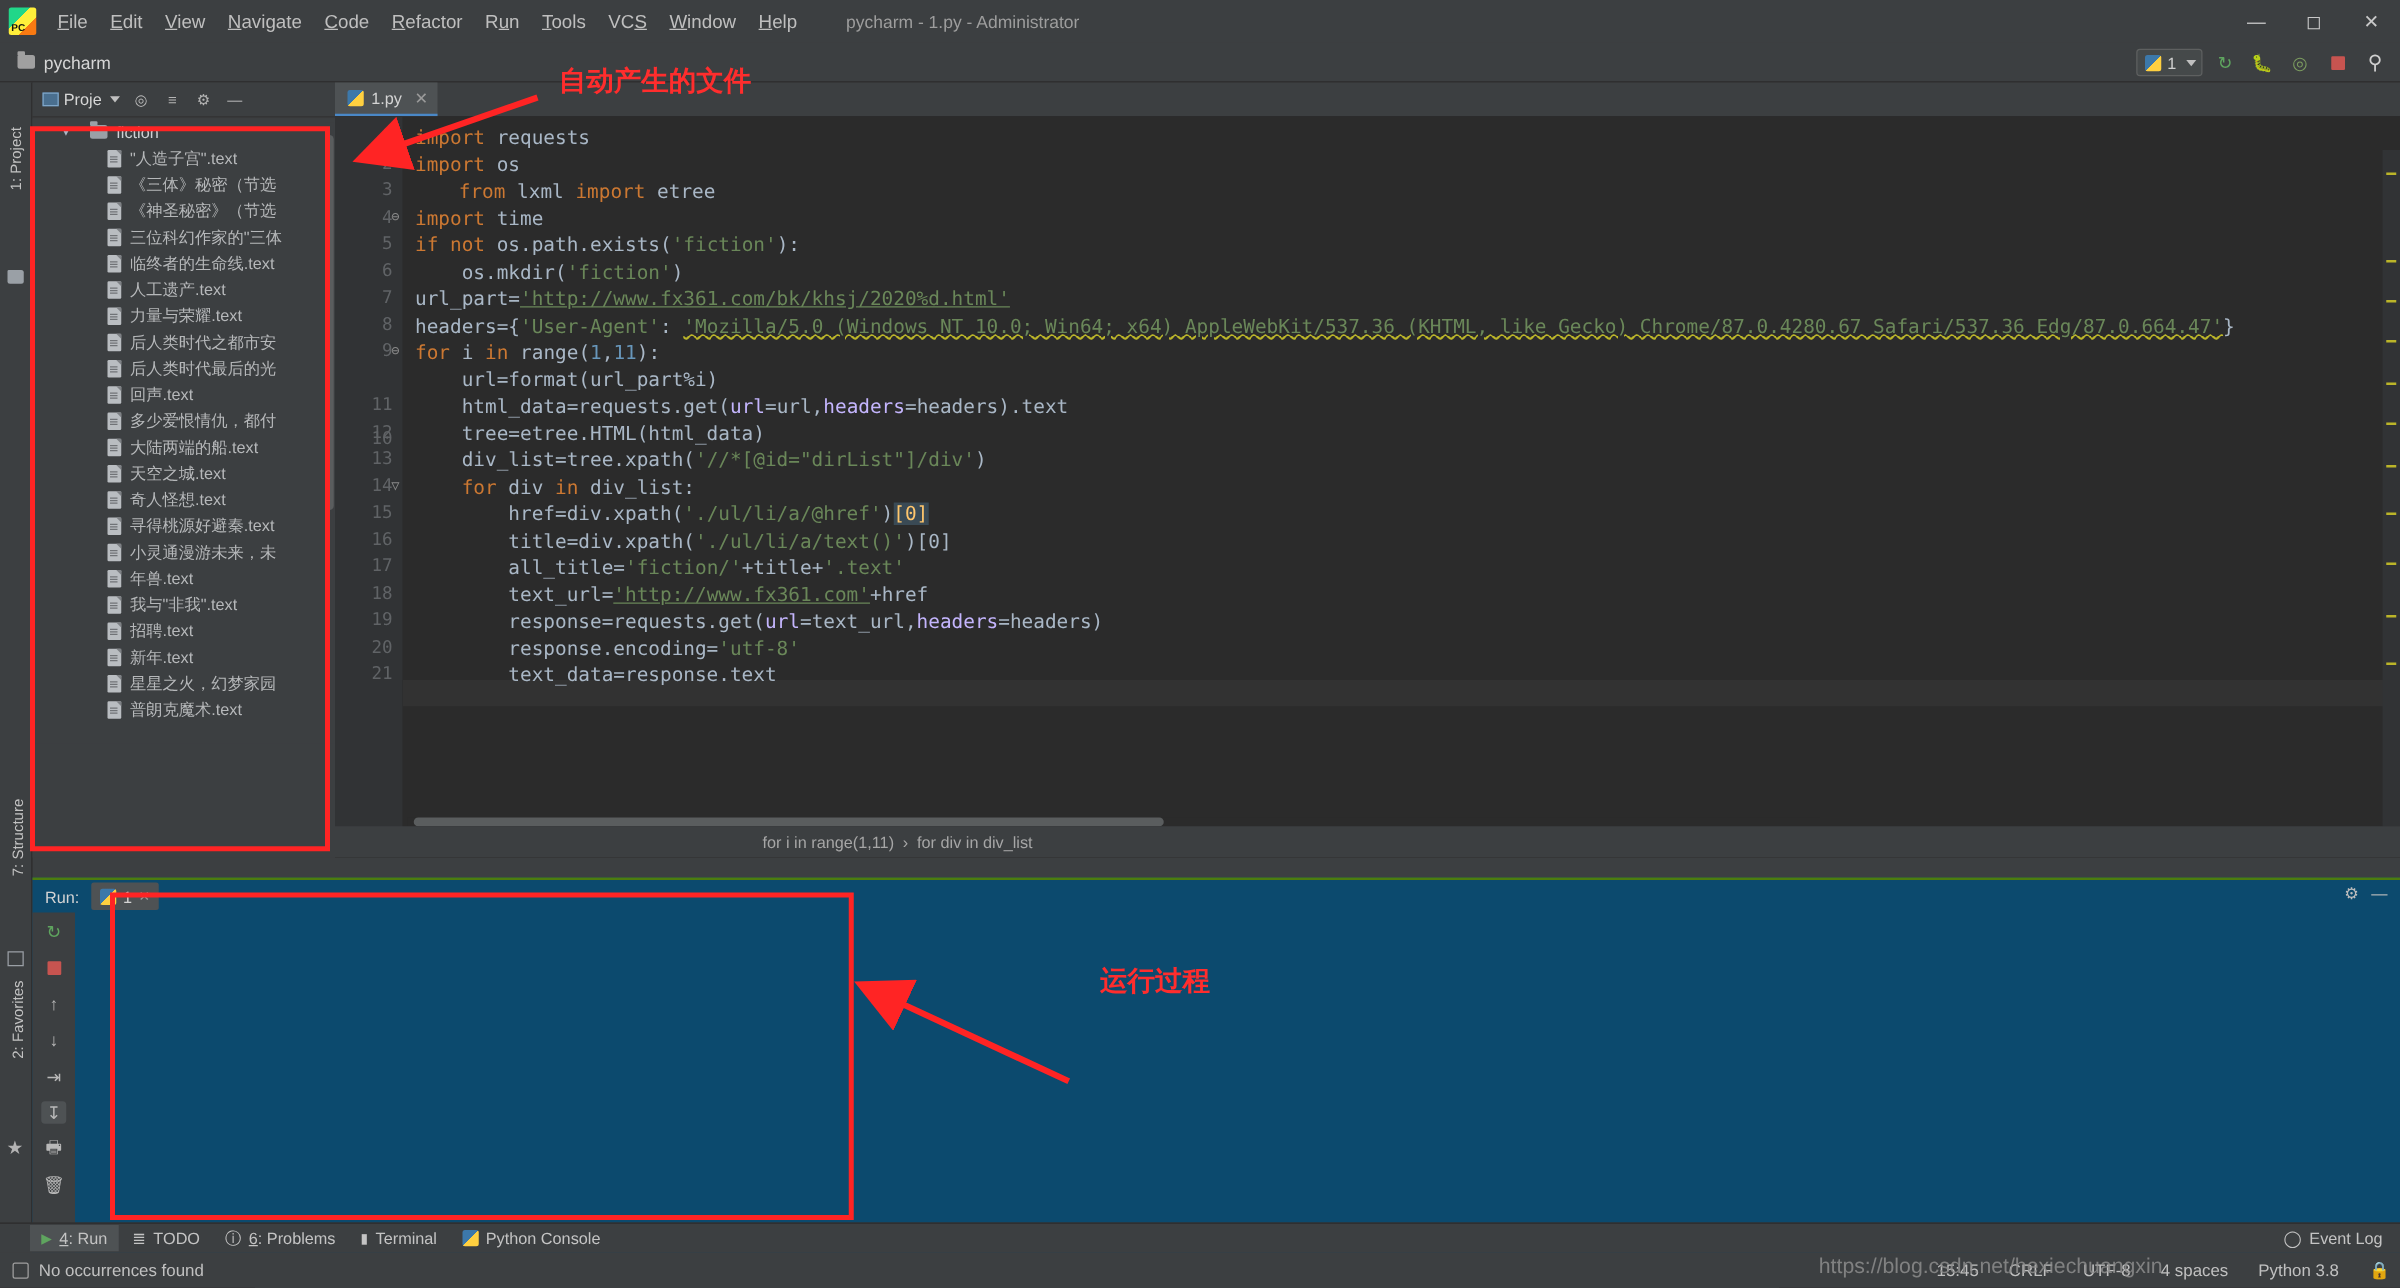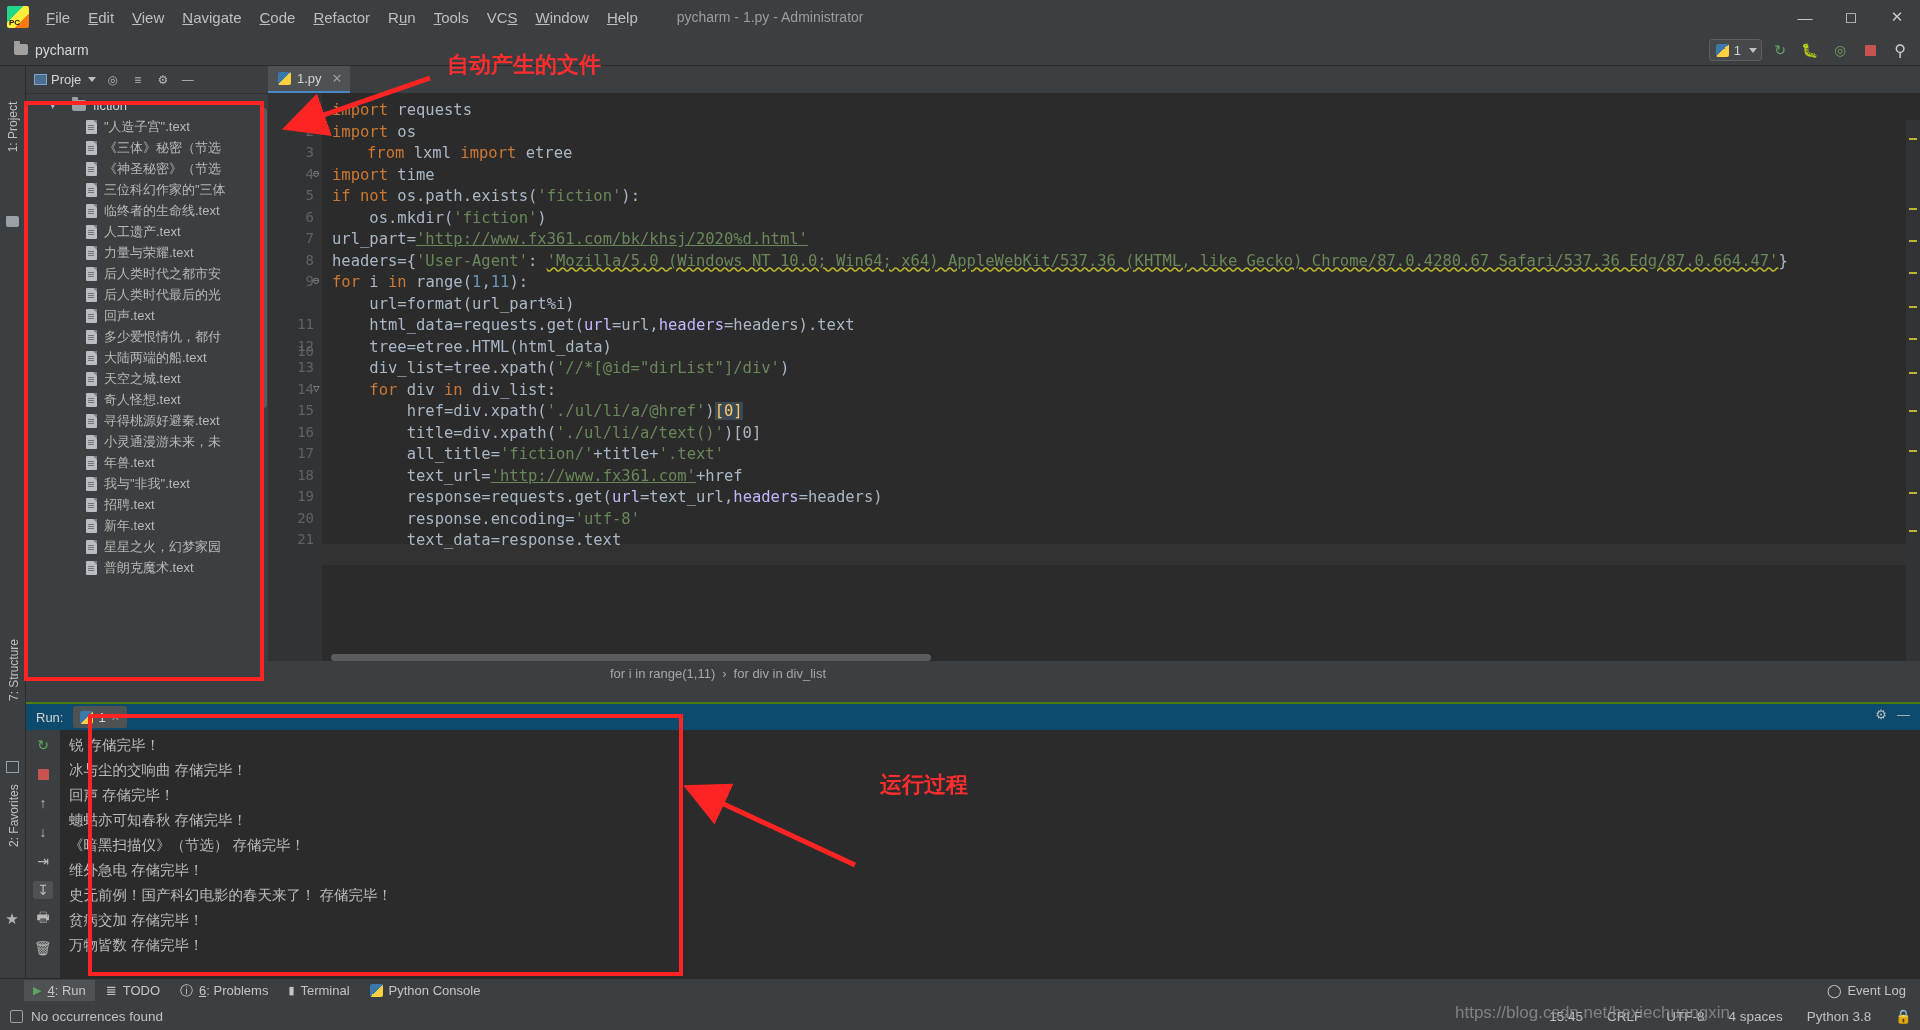--- a/index.html
+++ b/index.html
@@ -532,34 +532,20 @@
           <span class="sq-stop"></span>
         </div>
       <div class="rs-ic">↑</div>
       <div class="rs-ic">↓</div>
       <div class="rs-ic">⇥</div>
       <div class="rs-ic act">↧</div>
       <div class="rs-ic">🖶</div>
       <div class="rs-ic">🗑</div>
     </div>
 
-    <div class="console">
-
-      <div id="consolelines">
-          <div class="cline">锐  存储完毕！</div>
-          <div class="cline">冰与尘的交响曲  存储完毕！</div>
-          <div class="cline">回声  存储完毕！</div>
-          <div class="cline">蟪蛄亦可知春秋  存储完毕！</div>
-          <div class="cline">《暗黑扫描仪》（节选）  存储完毕！</div>
-          <div class="cline">维外急电  存储完毕！</div>
-          <div class="cline">史无前例！国产科幻电影的春天来了！  存储完毕！</div>
-          <div class="cline">贫病交加  存储完毕！</div>
-          <div class="cline">万物皆数  存储完毕！</div>
-        </div>
-    </div>
   </div>
 
   <div class="toolwin-bar">
     <div class="tw active">
       <span style="color:#5fa55f;font-size:11px;">▶</span>
       <span><u>4</u><span>: Run</span></span>
     </div>
     <div class="tw">
       <span>≣</span>
       <span>TODO</span>

